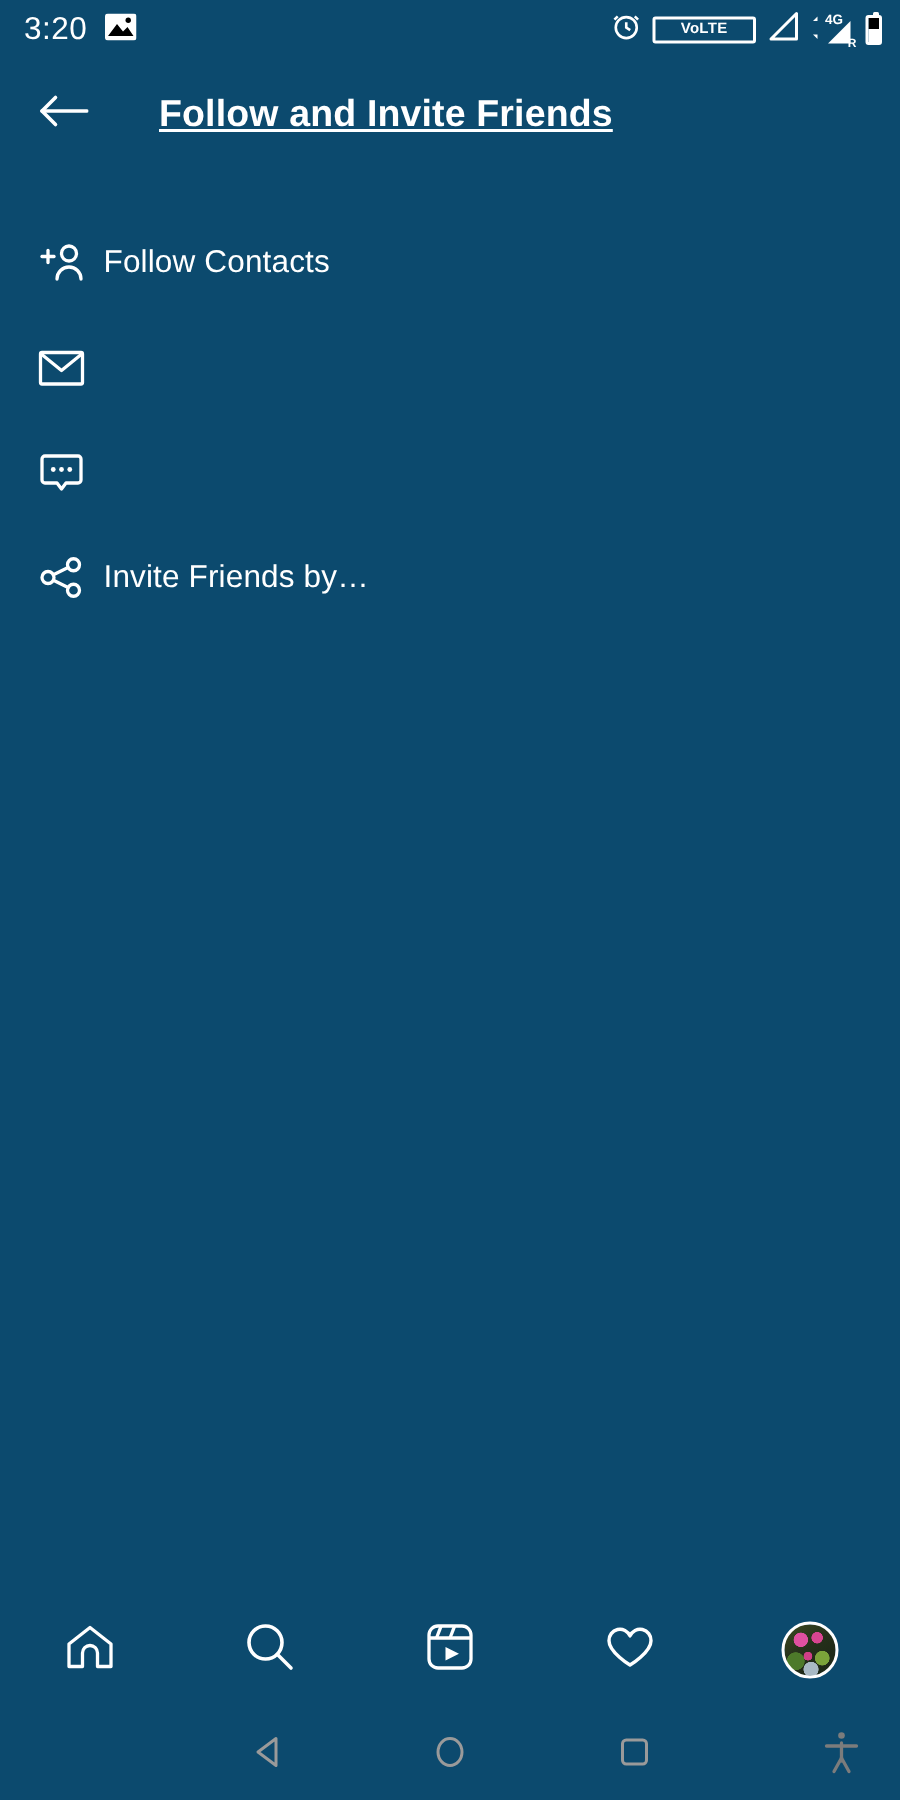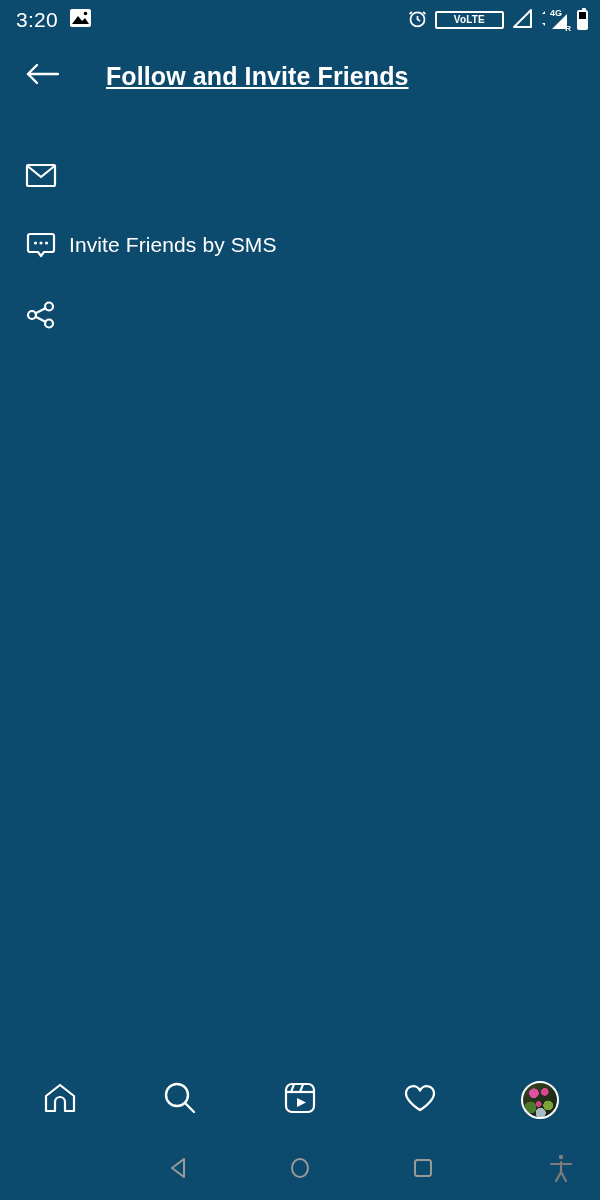--- a/index.html
+++ b/index.html
@@ -145,52 +145,63 @@
           <path d="M33 14 H3"></path>
           <path d="M12 5 L3 14 L12 23"></path>
         </svg>
       </span>
     </div>
     <div class="page-title">Follow and Invite Friends</div>
   </div>
 
   <div class="menu-list">
 
+    <div class="menu-row">
+      <span class="menu-icon">
+        <svg width="32" height="28" viewBox="0 0 32 28" fill="none" stroke="#fff" stroke-width="2.2" stroke-linecap="round" stroke-linejoin="round">
+          <path d="M3 10 H11"></path>
+            <path d="M7 6 V14"></path>
+          <circle cx="21" cy="8" r="5"></circle>
+          <path d="M13 25 a8 8 0 0 1 16 0"></path>
+        </svg>
+      </span>
+      <span class="menu-label">Follow Contacts</span>
+    </div>
 
     <div class="menu-row">
       <span class="menu-icon">
         <svg width="32" height="26" viewBox="0 0 32 26" fill="none" stroke="#fff" stroke-width="2.2" stroke-linejoin="round">
           <rect x="2" y="3" width="28" height="21" rx="1"></rect>
           <path d="M2.5 4 L16 15 L29.5 4"></path>
         </svg>
       </span>
     </div>
 
     <div class="menu-row">
       <span class="menu-icon">
         <svg width="30" height="30" viewBox="0 0 30 30" fill="none" stroke="#fff" stroke-width="2.2" stroke-linejoin="round">
           <path d="M4 4 h22 a2 2 0 0 1 2 2 v14 a2 2 0 0 1 -2 2 h-8 l-3 4 l-3 -4 h-8 a2 2 0 0 1 -2 -2 v-14 a2 2 0 0 1 2 -2 z"></path>
           <circle cx="9.5" cy="13" r="1.6" fill="#fff" stroke="none"></circle>
           <circle cx="15" cy="13" r="1.6" fill="#fff" stroke="none"></circle>
           <circle cx="20.5" cy="13" r="1.6" fill="#fff" stroke="none"></circle>
         </svg>
       </span>
-      <span class="menu-label">Invite Friends by SMS</span>
     </div>
 
     <div class="menu-row">
       <span class="menu-icon">
         <svg width="30" height="28" viewBox="0 0 30 28" fill="none" stroke="#fff" stroke-width="2.2" stroke-linecap="round">
           <circle cx="23" cy="5.5" r="4"></circle>
           <circle cx="23" cy="22.5" r="4"></circle>
           <circle cx="6" cy="14" r="4"></circle>
           <path d="M9.6 12.2 L19.4 7.3"></path>
           <path d="M9.6 15.8 L19.4 20.7"></path>
         </svg>
       </span>
+      <span class="menu-label">Invite Friends by…</span>
     </div>
 
   </div>
 
   <div class="tab-bar">
 
     <div class="tab-item">
       <span>
         <svg width="38" height="38" viewBox="0 0 38 38" fill="none" stroke="#fff" stroke-width="2.2" stroke-linejoin="round">
           <path d="M5 17 L19 6 L33 17 V32 H24 V23 a5 5 0 0 0 -10 0 V32 H5 Z"></path>

